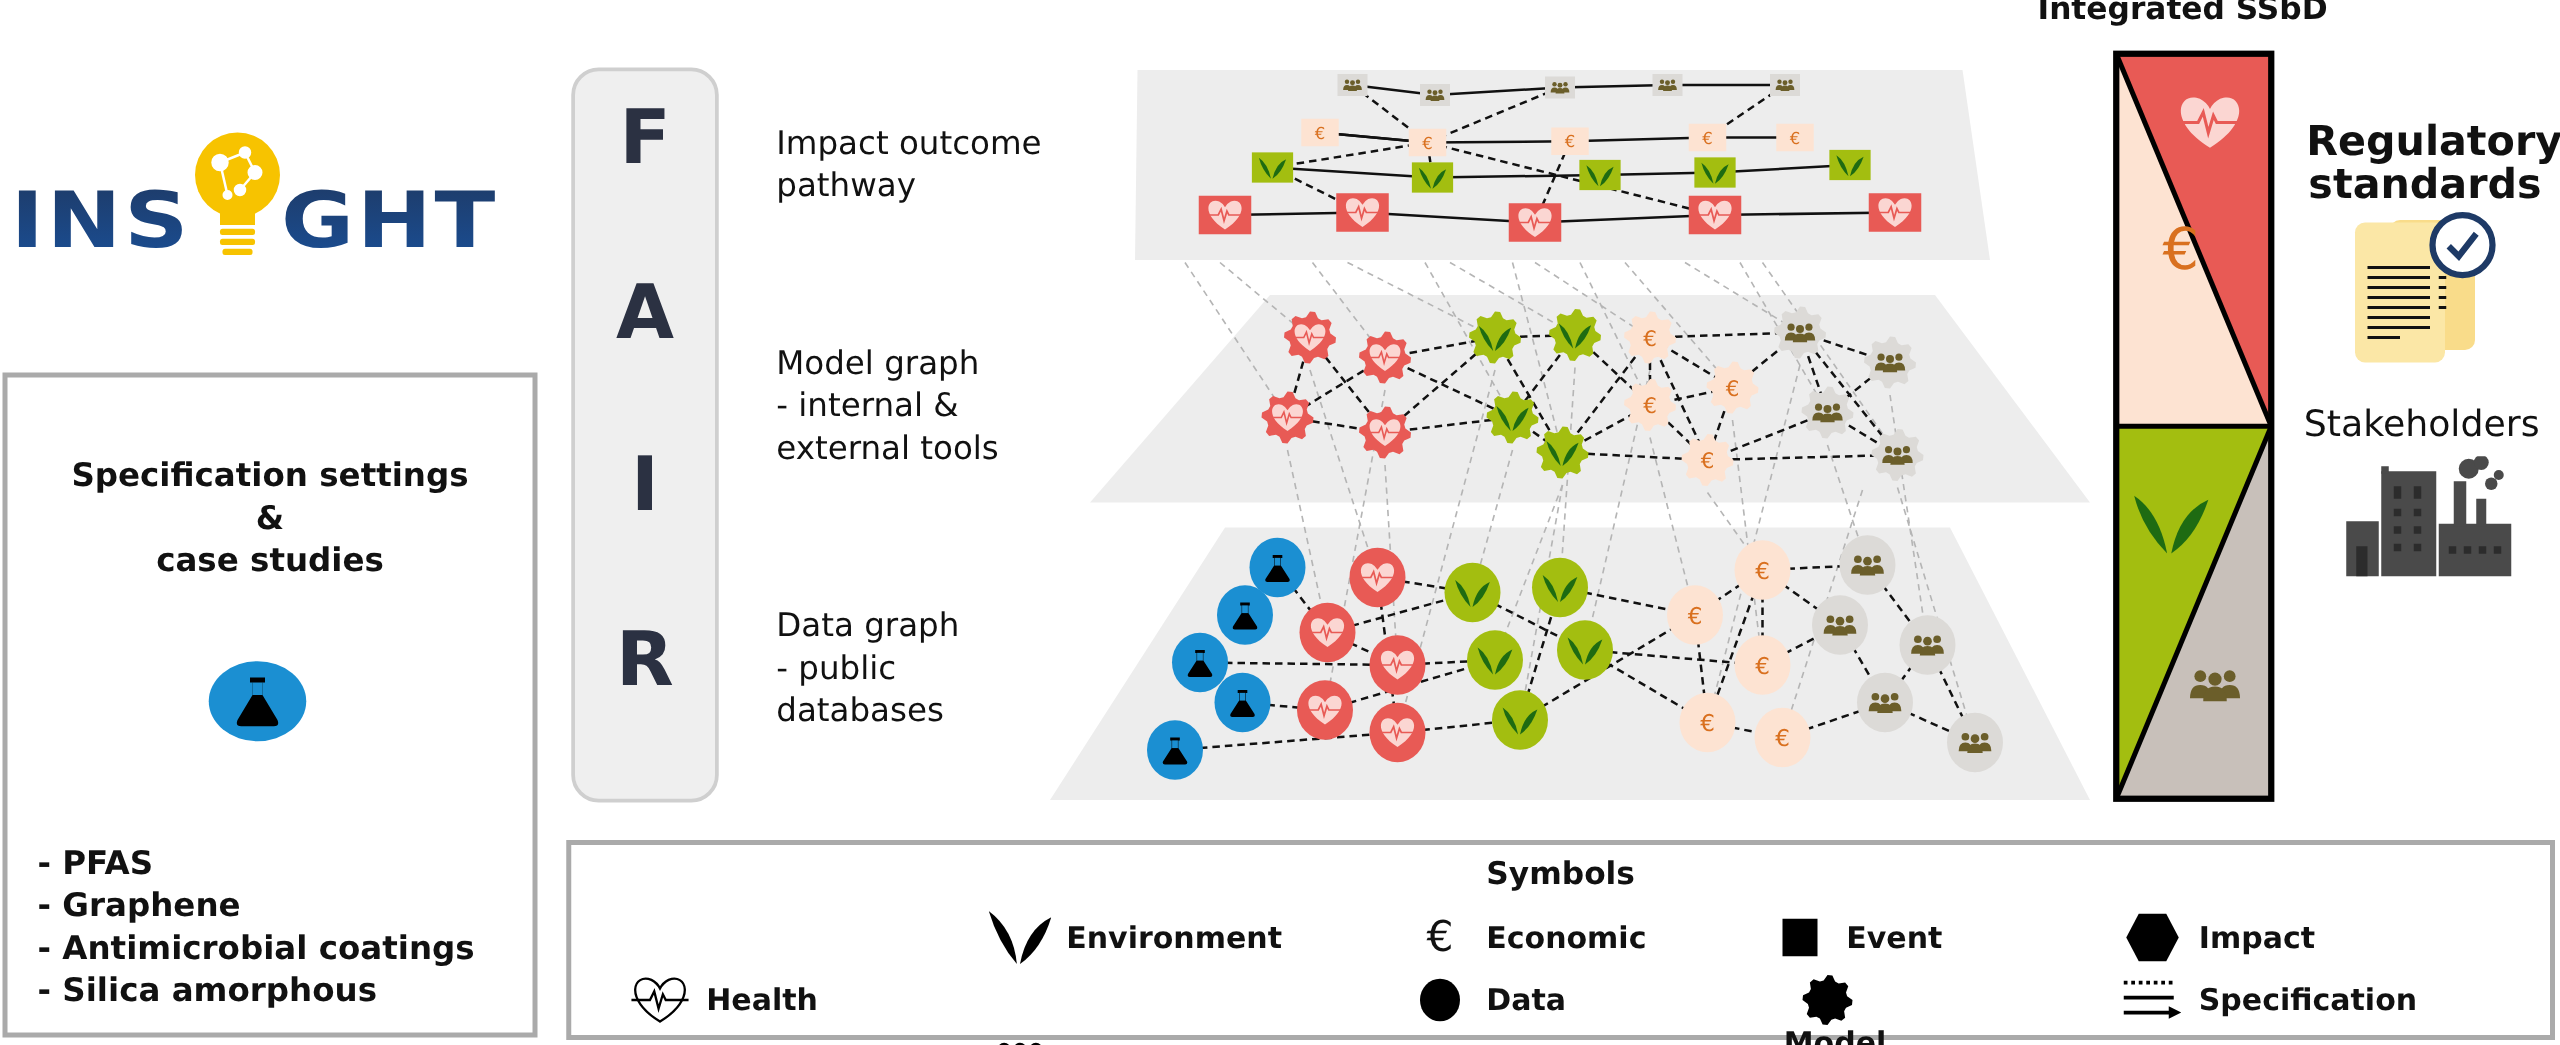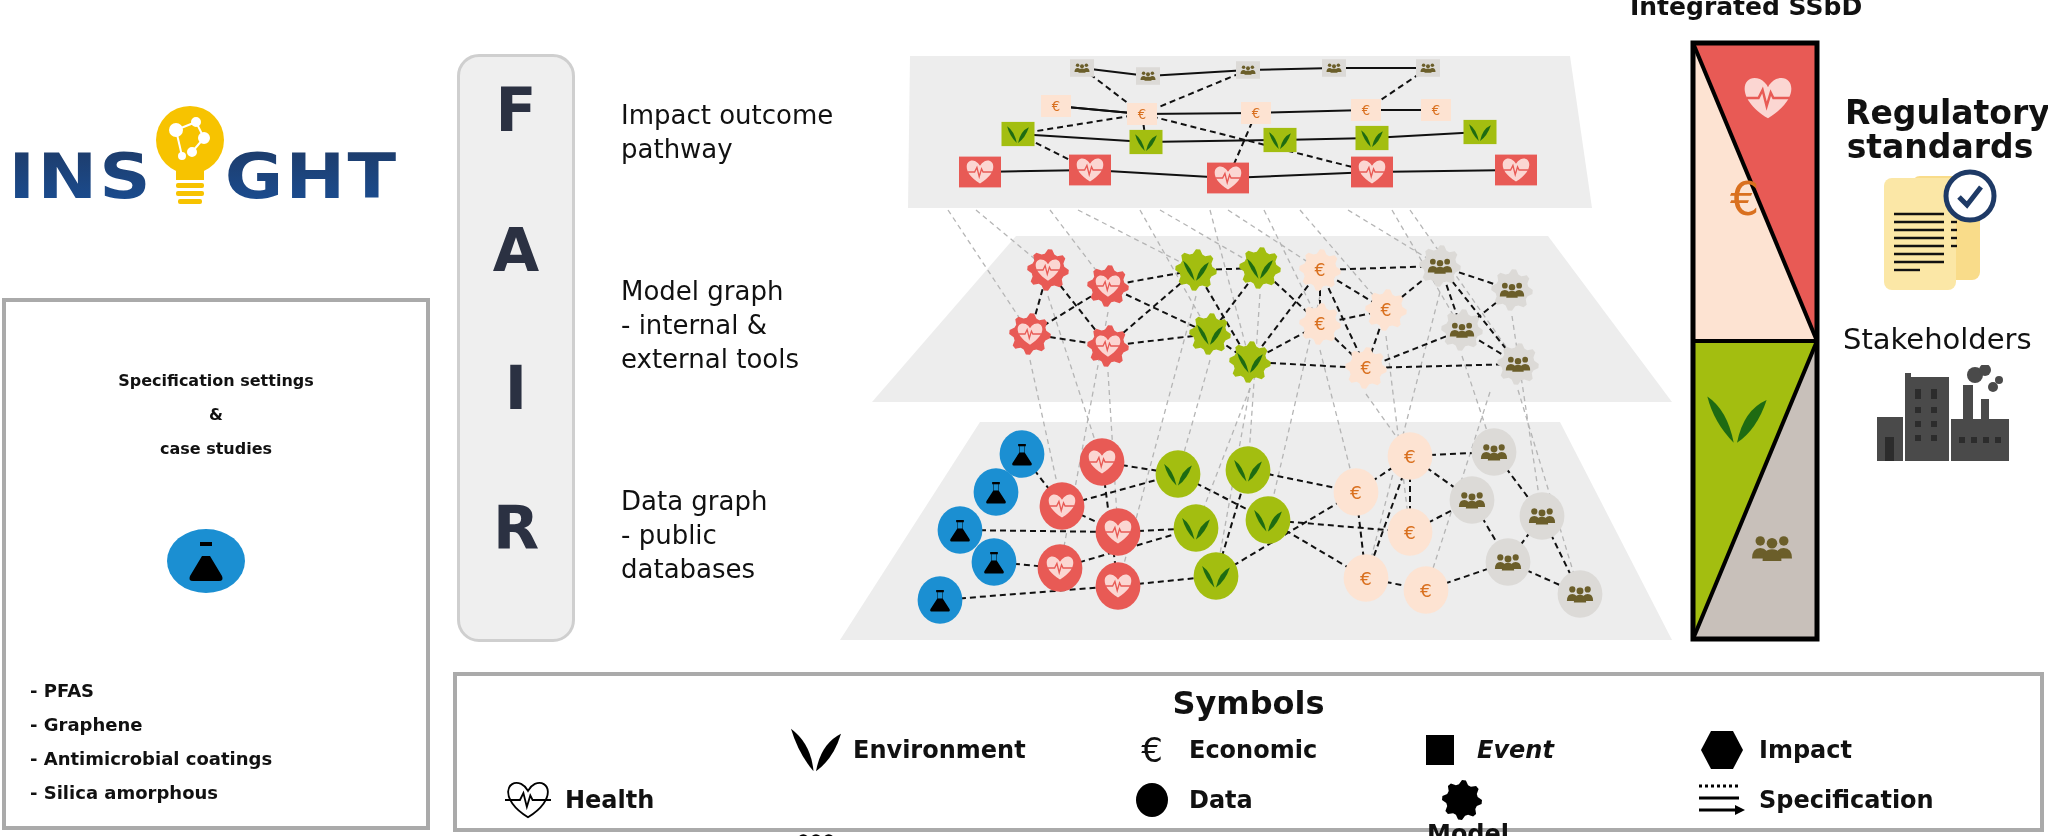--- a/index.html
+++ b/index.html
@@ -5,42 +5,42 @@
   html, body { margin: 0; padding: 0; background: #ffffff; }
   body { width: 2048px; height: 836px; position: relative; overflow: hidden;
          font-family: "DejaVu Sans", "Liberation Sans", sans-serif; color: #111; }
   .abs { position: absolute; }
 
   
   #logo { left: 4px; top: 90px; width: 420px; height: 120px; }
 
   
   #spec-box { left: 2px; top: 298px; width: 428px; height: 532px; border: 4px solid #aaaaaa; box-sizing: border-box; background: #fff; }
-  #spec-title { left: 0; width: 100%; top: 62px; text-align: center; font-size: 16px; font-weight: bold; line-height: 34px; }
+  #spec-title { left: 0; width: 100%; top: 62px; text-align: center; font-size: 26px; font-weight: bold; line-height: 34px; }
   #spec-flask { left: 160px; top: 226px; width: 80px; height: 66px; }
-  #spec-list { left: 24px; top: 372px; font-size: 18px; font-weight: bold; line-height: 34px; }
+  #spec-list { left: 24px; top: 372px; font-size: 26px; font-weight: bold; line-height: 34px; }
   #spec-list div { white-space: nowrap; }
 
   
   #fair { left: 457px; top: 54px; width: 118px; height: 588px; background: #efefef; border: 3px solid #cfcfcf; border-radius: 22px; box-sizing: border-box; }
   .fair-letter { position: absolute; left: 0; width: 100%; text-align: center; font-size: 60px; font-weight: bold; color: #2b3142; font-family: "DejaVu Sans", sans-serif; }
 
   .layer-label { font-size: 26px; font-weight: normal; line-height: 34px; white-space: nowrap; }
 
   
   #ssbd-title { left: 1630px; top: -8px; font-size: 25px; font-weight: bold; white-space: nowrap; }
   #ssbd-svg { left: 1690px; top: 40px; }
   #reg-label { left: 1845px; top: 96px; font-size: 33px; font-weight: bold; text-align: center; line-height: 34px; width: 190px; }
   #stake-label { left: 1843px; top: 322px; font-size: 29px; font-weight: normal; white-space: nowrap; }
   #doc-icon { left: 1880px; top: 168px; }
   #factory-icon { left: 1875px; top: 365px; }
 
   
   #legend { left: 453px; top: 672px; width: 1591px; height: 160px; border: 4px solid #aaaaaa; box-sizing: border-box; background: #fff; }
-  #legend-title { left: 0; width: 100%; top: 8px; text-align: center; font-size: 32px; font-weight: bold; }
+  #legend-title { left: 0; width: 100%; top: 8px; text-align: center; font-size: 25px; font-weight: bold; }
   .legend-item { position: absolute; display: flex; align-items: center; height: 40px; }
   .legend-item .ico { width: 50px; height: 40px; display: flex; align-items: center; justify-content: center; }
   .legend-item .lbl { font-size: 24px; font-weight: bold; margin-left: 12px; white-space: nowrap; }
 
   #graph { left: 0; top: 0; }
 </style>
 </head>
 <body>
 
 <svg id="logo" class="abs" viewBox="0 0 420 120" width="420" height="120">
@@ -641,21 +641,21 @@
   </div>
   <div class="legend-item" style="left:670px; top:104px;">
     <div class="ico">
         <svg width="36" height="36">
           <ellipse cx="18" cy="18" rx="16" ry="17" fill="#000"></ellipse>
         </svg>
       </div>
     <span class="lbl">Data</span>
   </div>
 
-  <div class="legend-item" style="left:958px; top:54px;font-style:italic;">
+  <div class="legend-item" style="left:958px; top:54px;">
     <div class="ico">
         <svg width="32" height="34">
           <rect x="2" y="2" width="28" height="30" fill="#000"></rect>
         </svg>
       </div>
     <span class="lbl">Event</span>
   </div>
   <div class="legend-item" style="left:958px; top:104px;flex-direction:column;">
     <div class="ico">
         <svg width="46" height="46" viewBox="-23 -23 46 46" id="legend-gear">

